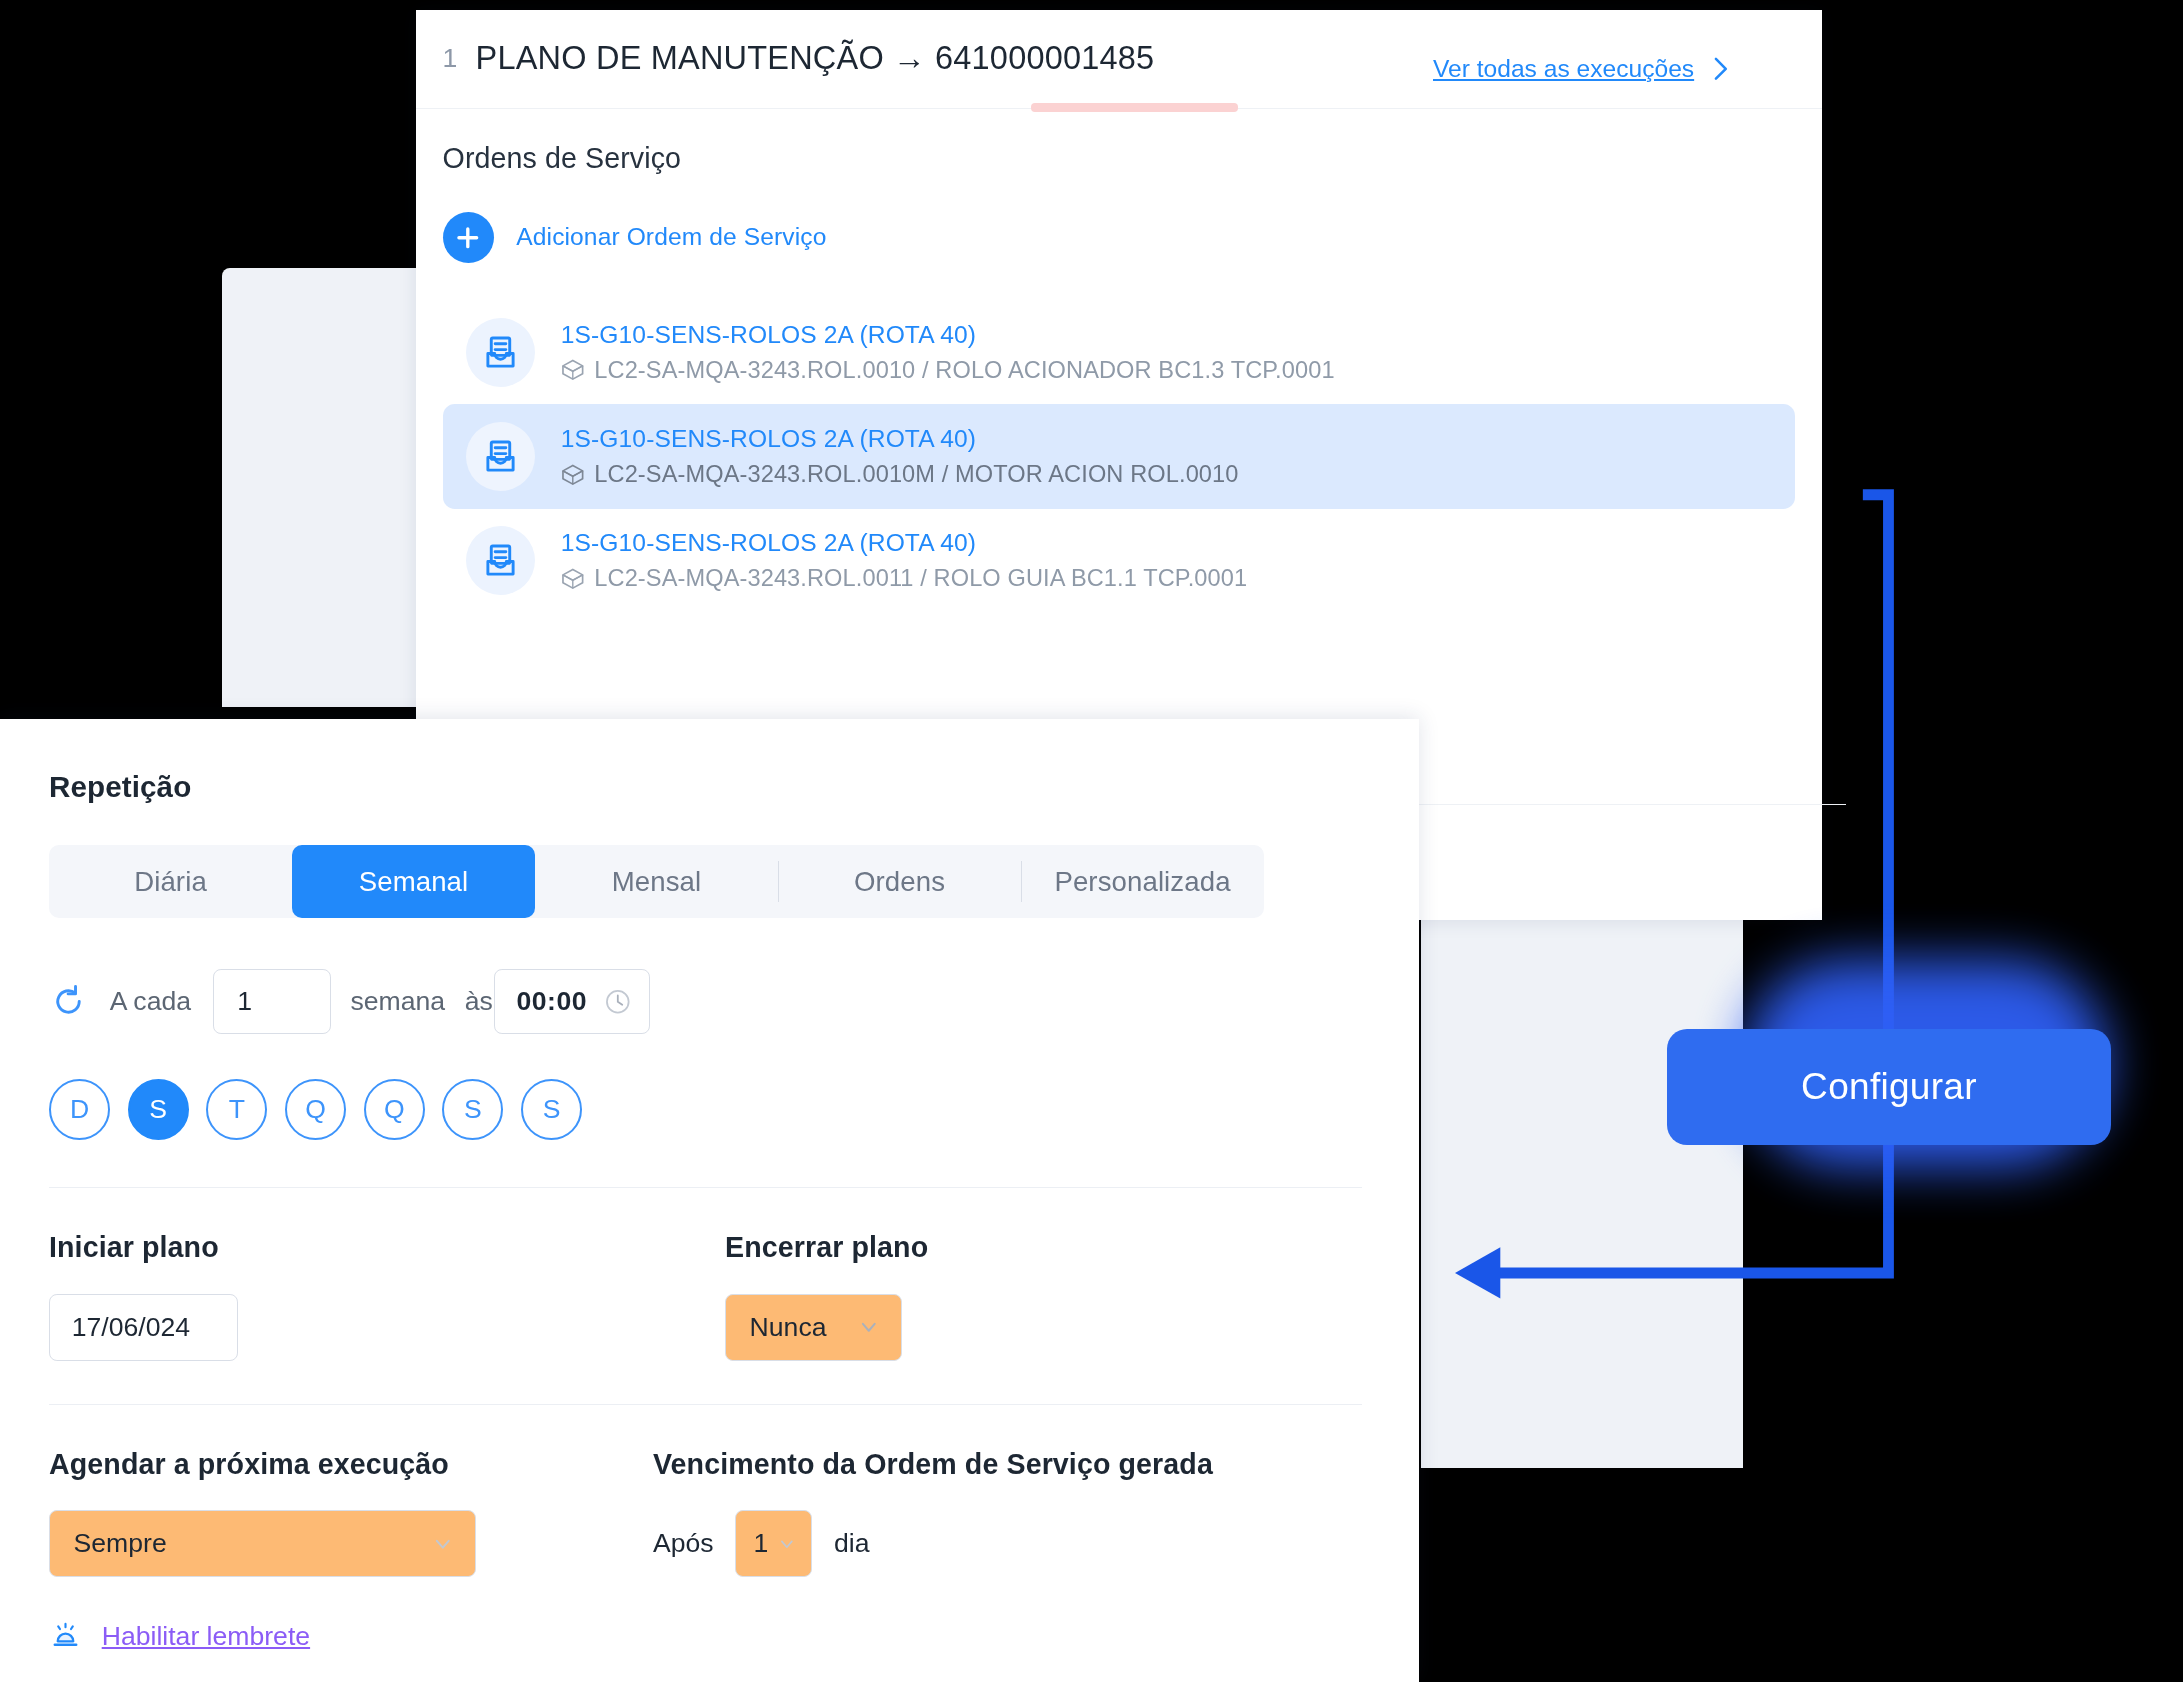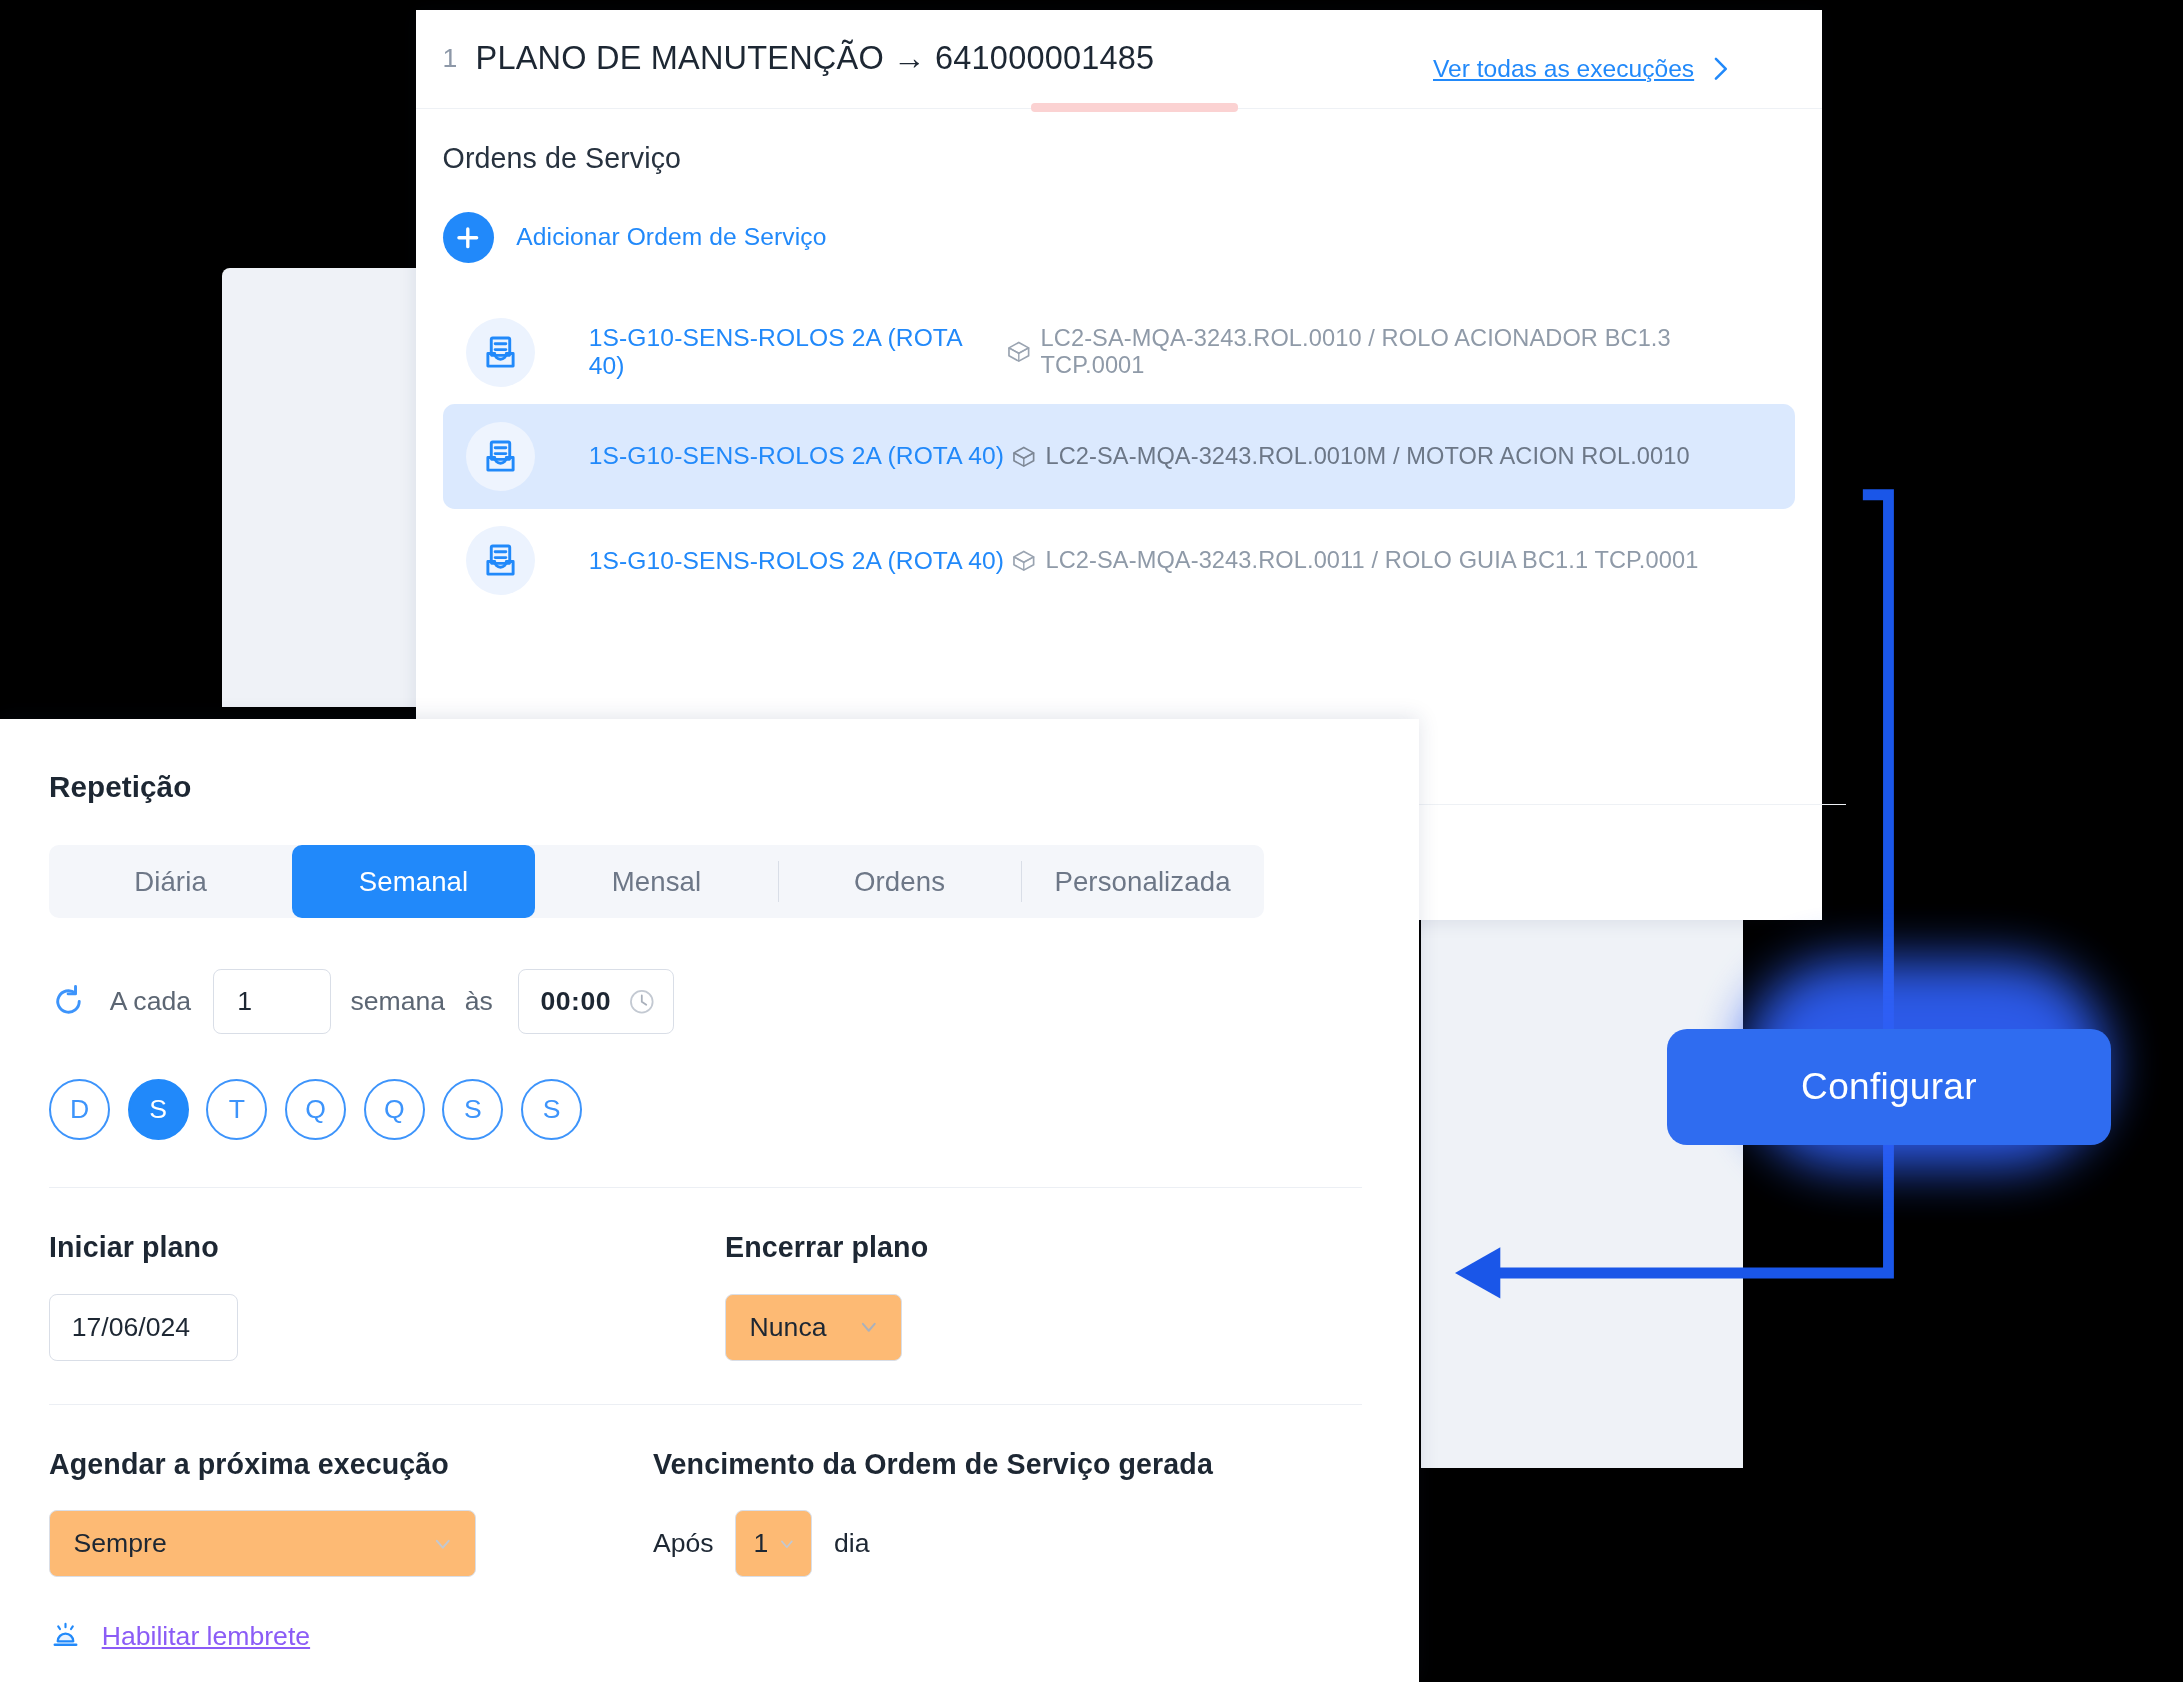--- a/index.html
+++ b/index.html
@@ -64,21 +64,21 @@
   .order-item {
     display: flex; align-items: center; gap: 25.6px;
     padding: 17.7px 23.6px; border-radius: 11.8px; position: relative;
   }
   .order-item.selected { background: #dbe9fe; }
   .order-icon {
     width: 69px; height: 69px; border-radius: 50%; background: #ecf3fe;
     display: flex; align-items: center; justify-content: center; flex: none;
   }
   .order-item.selected .order-icon { background: #eef4fe; }
-  .order-text { display: flex; flex-direction: row; gap: 7.9px; margin-left: 28px; }
+  .order-text { display: flex; flex-direction: column; gap: 7.9px; }
   .order-title { font-size: 24.6px; color: #2189fa; letter-spacing: 0.1px; }
   .order-sub {
     font-size: 23.6px; color: #8f9aa8; letter-spacing: 0.1px;
     display: flex; align-items: center; gap: 9.9px;
   }
   .order-item.selected .order-sub { color: #6c7787; }
   .cube-icon { flex: none; display: block; }
 
   .see-all-wrap {
     position: absolute; left: 26.6px; bottom: 0; width: 1353px; height: 116px;
@@ -121,21 +121,21 @@
   
   .every-row { display: flex; align-items: center; gap: 0; margin-bottom: 45px; }
   .refresh-icon { margin-right: 21.7px; display: block; flex: none; }
   .every-label { font-size: 26.6px; color: #5c6673; margin-right: 21.7px; }
   .num-input {
     width: 118px; height: 65px; border: 1px solid #d9dee7; border-radius: 7.9px;
     background: #fff; display: flex; align-items: center; padding-left: 23.6px;
     font-size: 26.6px; color: #1d2733;
   }
   .mid-label { font-size: 26.6px; color: #5c6673; margin: 0 19.7px; }
-  .mid-label.tight { margin: 0 25px 0 0; }
+  .mid-label.tight { margin: 0 1px 0 0; }
   .time-input {
     width: 156px; height: 65px; border: 1px solid #d9dee7; border-radius: 7.9px;
     background: #fff; display: flex; align-items: center; justify-content: space-between;
     padding: 0 15.8px 0 21.7px; font-size: 26.6px; color: #1d2733; font-weight: bold;
     letter-spacing: 0.5px;
   }
 
   
   .days-row { display: flex; gap: 17.7px; margin-bottom: 47px; }
   .day {

